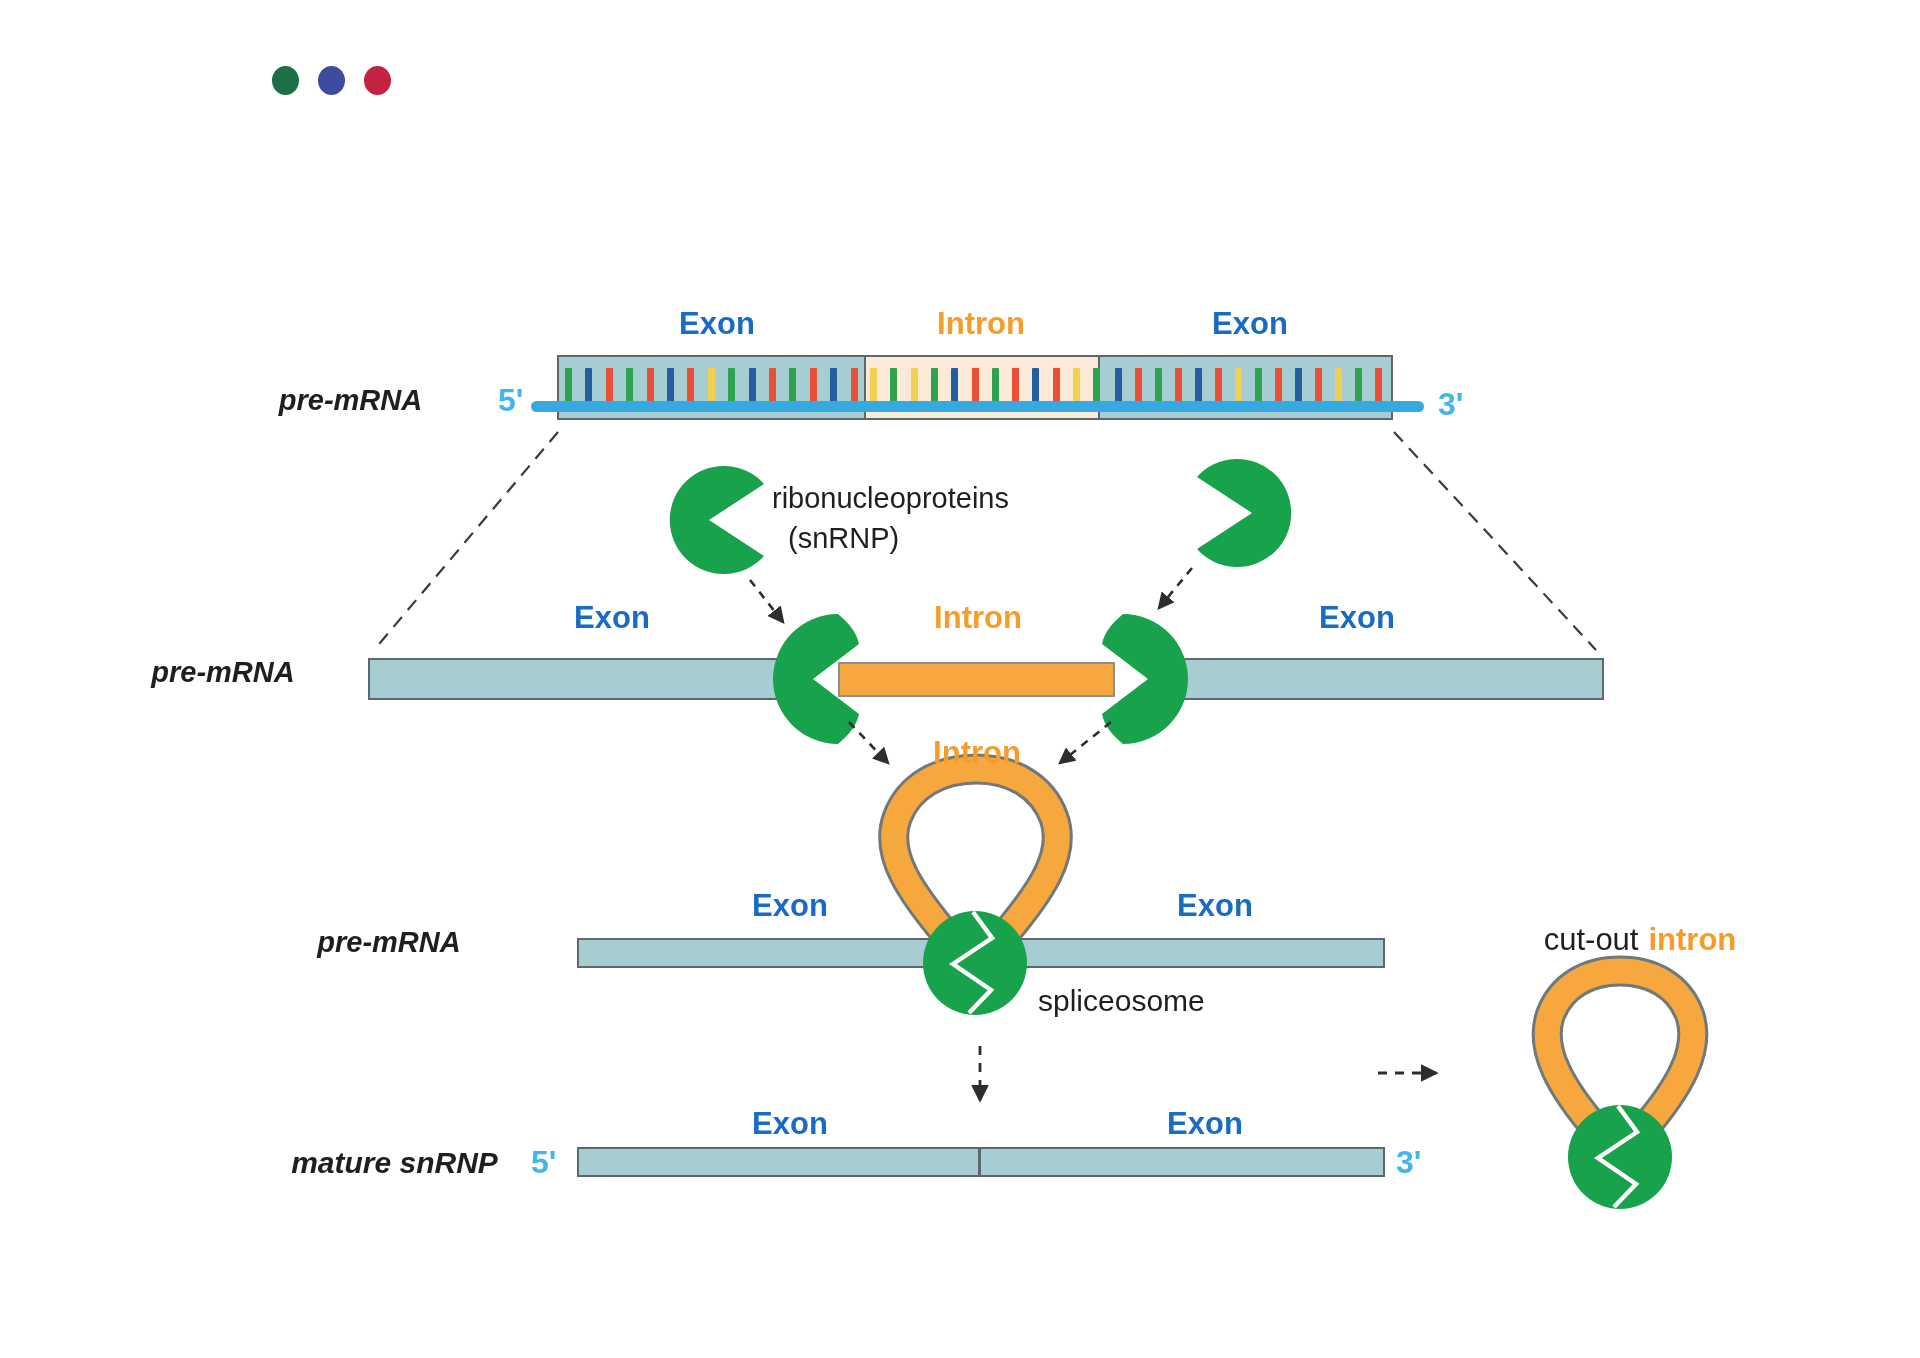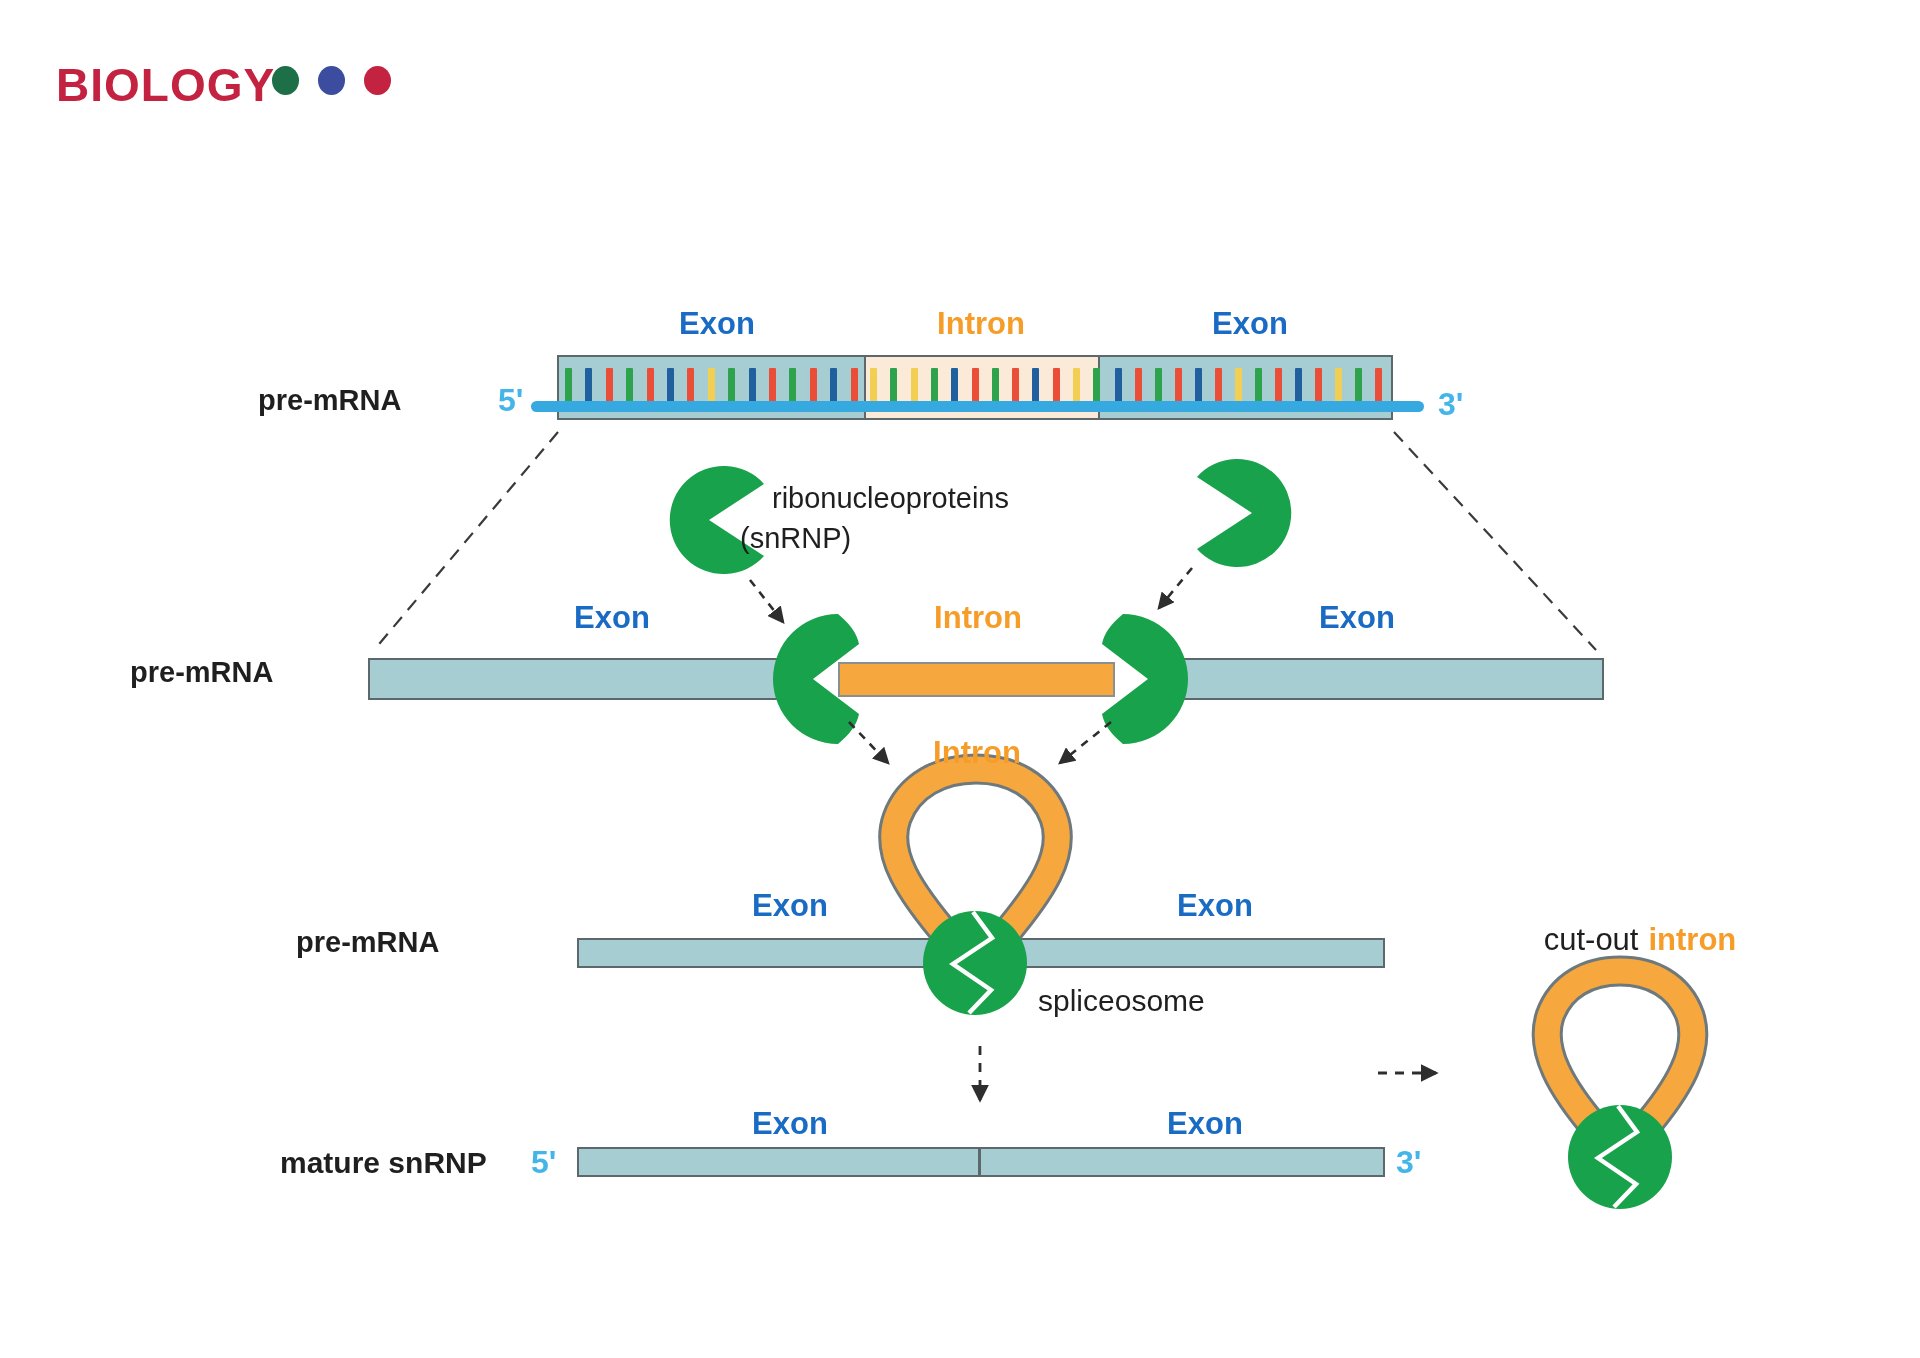--- a/index.html
+++ b/index.html
@@ -11,21 +11,21 @@
   .brand{position:absolute;left:56px;top:58px;font-size:46px;font-weight:800;
          letter-spacing:1px;color:var(--crimson);}
   .brand-dot{position:absolute;width:27px;height:29px;border-radius:50%;top:66px;}
   .title{position:absolute;left:58px;top:112px;font-size:92px;font-weight:800;
          color:#111;letter-spacing:0px;white-space:nowrap;}
   
   .seg-label{position:absolute;transform:translateX(-50%);font-size:31px;font-weight:700;
              color:var(--blue-text);white-space:nowrap;}
   .seg-label.orange{color:var(--orange-text);}
   .side-label{position:absolute;font-size:29px;font-weight:700;color:var(--ink);
-              text-align:left;white-space:nowrap;}
+              text-align:center;white-space:nowrap;font-style:italic;}
   .prime{position:absolute;font-size:32px;font-weight:600;color:var(--cyan-text);white-space:nowrap;}
   .plain{position:absolute;font-size:29px;font-weight:400;color:var(--ink);white-space:nowrap;}
   
   .bar{position:absolute;box-sizing:border-box;border:2px solid var(--teal-border);background:var(--teal);}
   #bar1{left:557px;top:355px;width:836px;height:65px;display:flex;background:none;}
   #bar1 .seg{height:100%;box-sizing:border-box;}
   #bar1 .seg + .seg{border-left:2px solid var(--teal-border);}
   #bar1 .seg.exon{background:var(--teal);}
   #bar1 .seg.intron{background:var(--peach);}
   .tick{position:absolute;top:368px;width:7px;height:36px;border-radius:1px;}
@@ -42,21 +42,20 @@
   #overlay{position:absolute;left:0;top:0;width:1920px;height:1358px;pointer-events:none;}
   .cutout-label{position:absolute;left:1640px;top:922px;transform:translateX(-50%);
                 font-size:31px;white-space:nowrap;color:var(--ink);font-weight:500;}
   .cutout-label .in{color:var(--orange-text);font-weight:700;margin-left:10px;}
 </style>
 </head>
 <body>
 
 <div id="canvas">
 
-  <div class="brand">BIOLOGY</div>
   <div class="brand-dot" style="left: 272px; background: rgb(29, 111, 71);"></div>
   <div class="brand-dot" style="left: 318px; background: rgb(60, 77, 159);"></div>
   <div class="brand-dot" style="left: 364px; background: rgb(195, 34, 64);"></div>
 
   <div id="bar1" class="bar">
     <div class="seg exon" style="width:306px"></div>
     <div class="seg intron" style="width:236px"></div>
     <div class="seg exon" style="width:294px"></div>
   </div>
   <div id="ticks-layer">
@@ -153,21 +152,21 @@
   </svg>
 
   <div class="seg-label" style="left:717px;top:306px">Exon</div>
   <div class="seg-label orange" style="left:981px;top:306px">Intron</div>
   <div class="seg-label" style="left:1250px;top:306px">Exon</div>
   <div class="side-label" style="left:258px;top:384px;width:185px">pre-mRNA</div>
   <div class="prime" style="left:498px;top:382px">5'</div>
   <div class="prime" style="left:1438px;top:386px">3'</div>
 
   <div class="plain" style="left:772px;top:482px">ribonucleoproteins</div>
-  <div class="plain" style="left:740px;top:522px">(snRNP)</div>
+  <div class="plain" style="left:788px;top:522px">(snRNP)</div>
 
   <div class="side-label" style="left:130px;top:656px;width:186px">pre-mRNA</div>
   <div class="seg-label" style="left:612px;top:600px">Exon</div>
   <div class="seg-label orange" style="left:978px;top:600px">Intron</div>
   <div class="seg-label" style="left:1357px;top:600px">Exon</div>
 
   <div class="seg-label orange" style="left:977px;top:735px">Intron</div>
   <div class="side-label" style="left:296px;top:926px;width:186px">pre-mRNA</div>
   <div class="seg-label" style="left:790px;top:888px">Exon</div>
   <div class="seg-label" style="left:1215px;top:888px">Exon</div>

